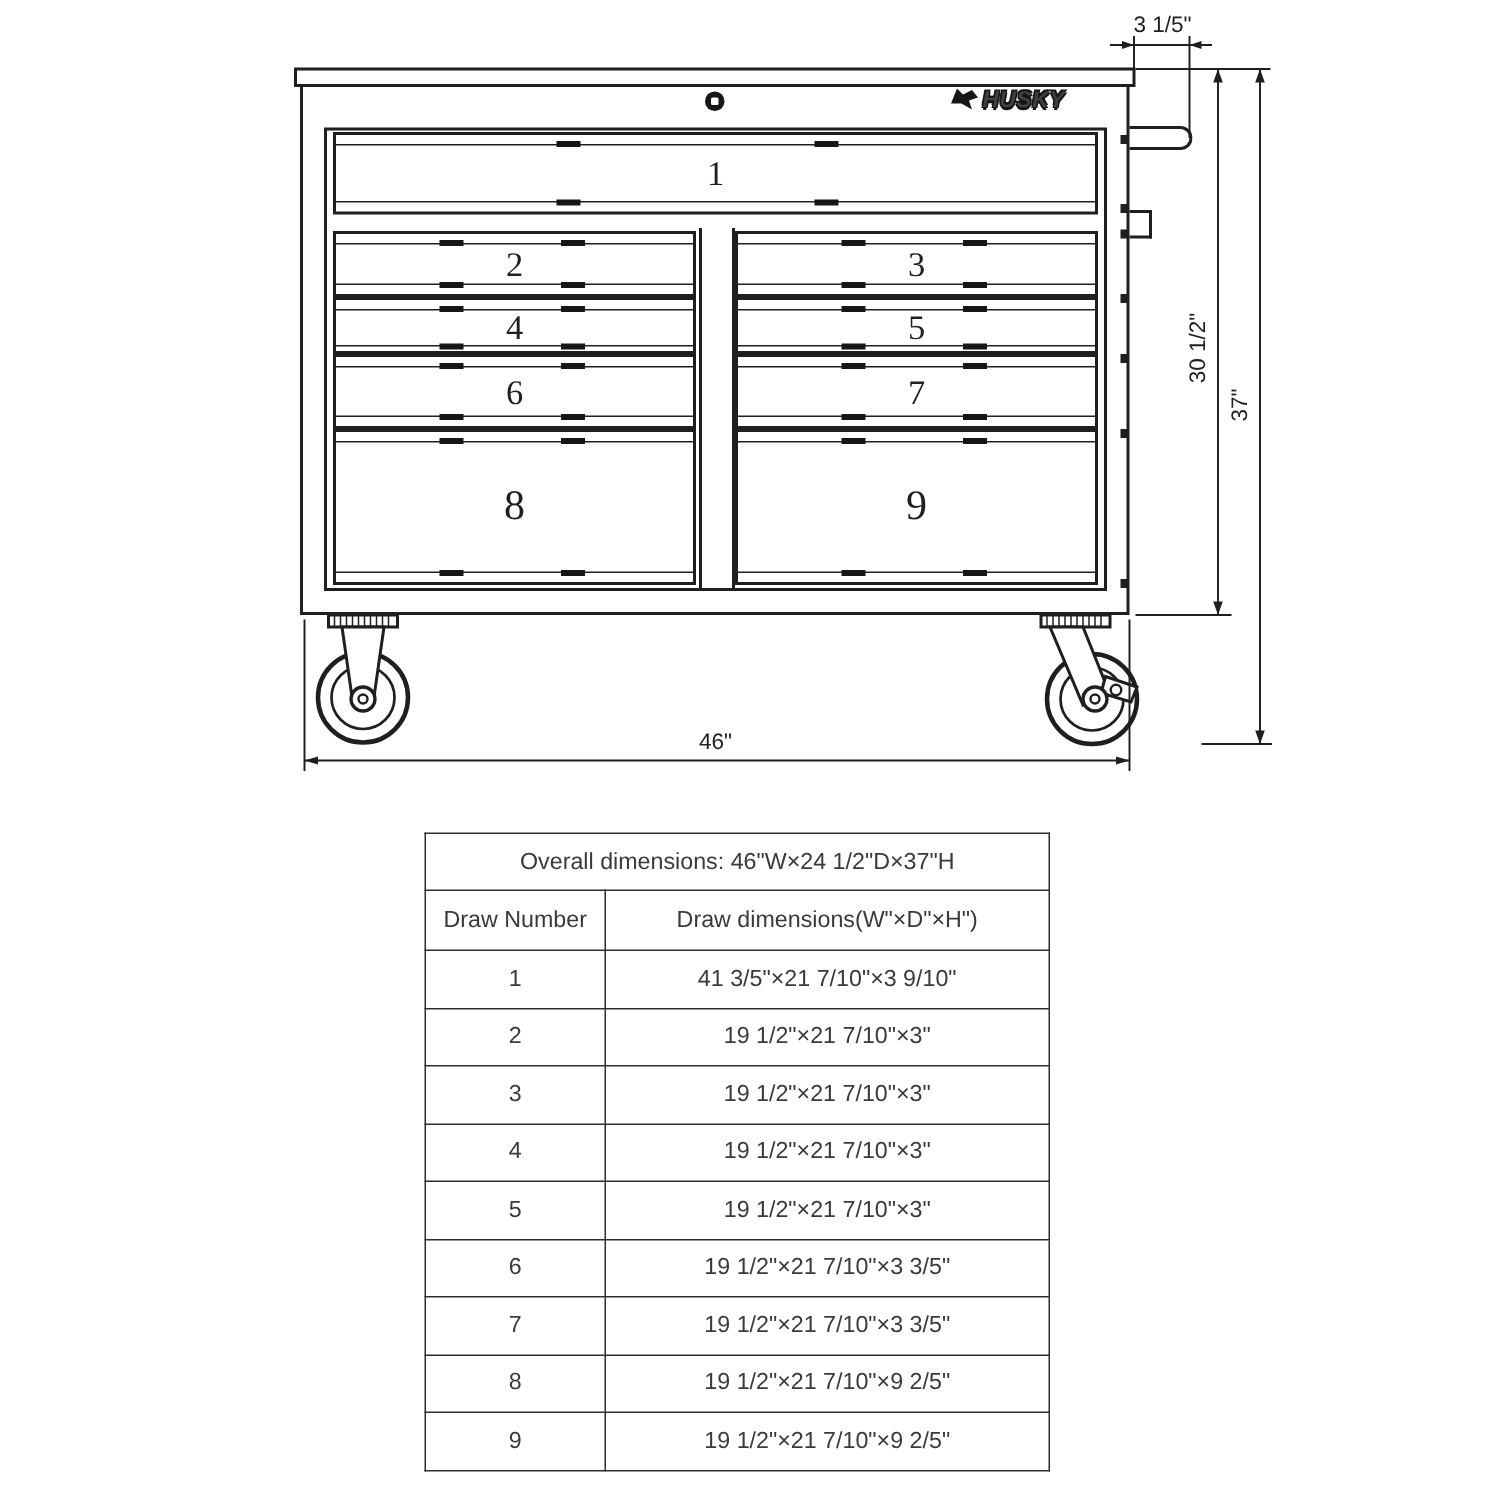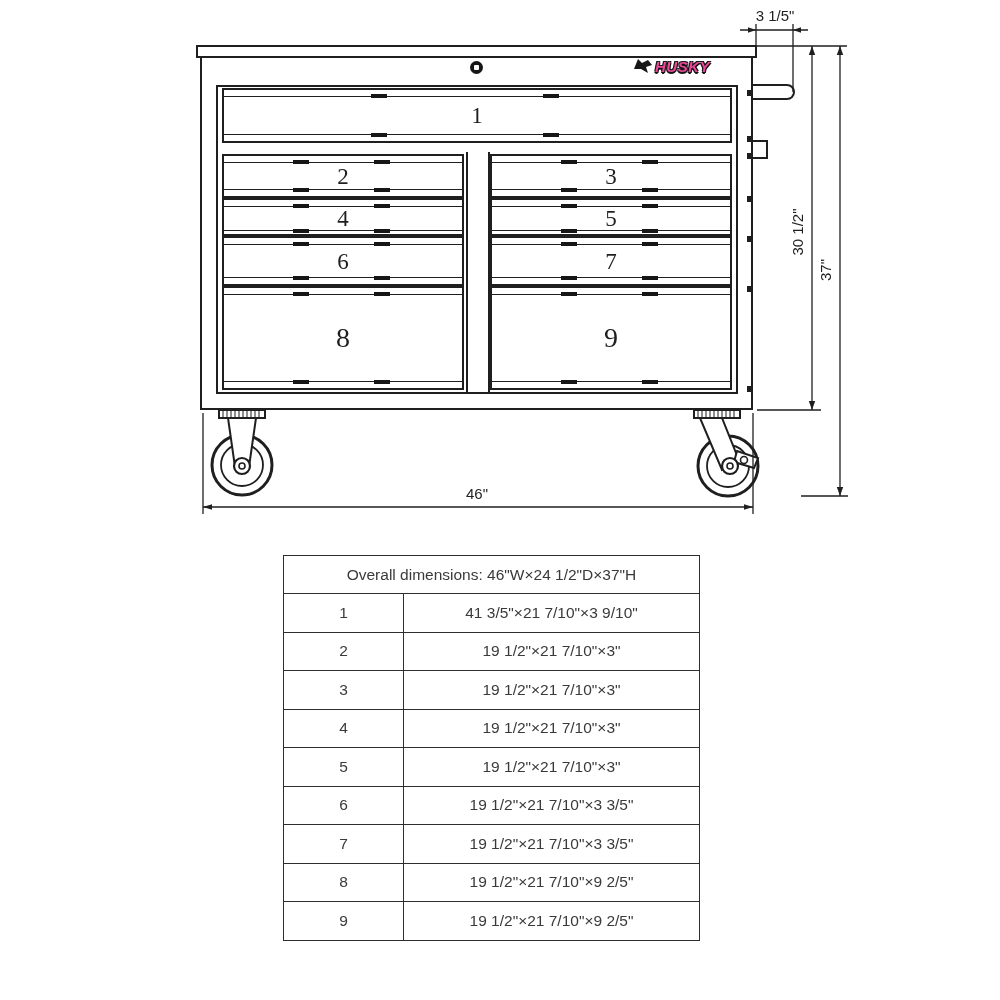--- a/index.html
+++ b/index.html
@@ -28,21 +28,21 @@
          font-family:"Liberation Serif",serif; font-size:23px; color:#1f1f1f; line-height:1; }
   .drawer.big .face { font-size:28px; }
 
   .lock { position:absolute; left:470px; top:61px; width:13px; height:13px; border-radius:50%;
          background:#161616; z-index:4; }
   .lock::after { content:""; position:absolute; left:4px; top:4px; width:5px; height:5px;
          background:#fff; border-radius:1px; }
 
   .logo { position:absolute; left:633px; top:56px; width:112px; height:20px; z-index:4;
          display:flex; align-items:center; gap:2px; }
-  .logo-text { font-weight:bold; font-style:italic; font-size:15px; letter-spacing:0.5px; color:#ec4899;
+  .logo-text { font-weight:bold; font-style:italic; font-size:15px; letter-spacing:0.5px; color:#404040;
          text-shadow:-1px -1px 0 #161616, 1px -1px 0 #161616, -1px 1px 0 #161616,
                       1px 1px 0 #161616, 0 2px 0 #161616; }
 
   .handle { position:absolute; left:751px; top:84px; width:44px; height:16px;
          border:2px solid #1f1f1f; border-left:none; border-radius:0 9px 9px 0; background:#fff; z-index:1; }
   .bump { position:absolute; left:751px; top:140px; width:17px; height:19px;
          border:2px solid #1f1f1f; border-left:none; background:#fff; z-index:1; }
 
   .caster { position:absolute; z-index:1; }
   .dims { position:absolute; left:0; top:0; z-index:6; pointer-events:none; }
@@ -192,20 +192,24 @@
         <text class="dimtext" x="477" y="499" text-anchor="middle">46"</text>
       </g>
     </svg>
   </div>
 
   <table class="spec">
     <tbody>
       <tr class="title-row">
         <td colspan="2">Overall dimensions: 46"W×24 1/2"D×37"H</td>
       </tr>
+      <tr class="head-row">
+        <th class="numcol">Draw Number</th>
+        <th>Draw dimensions(W"×D"×H")</th>
+      </tr>
       <tr class="data-row">
         <td class="numcol">1</td>
         <td>41 3/5"×21 7/10"×3 9/10"</td>
       </tr>
       <tr class="data-row">
         <td class="numcol">2</td>
         <td>19 1/2"×21 7/10"×3"</td>
       </tr>
       <tr class="data-row">
         <td class="numcol">3</td>

